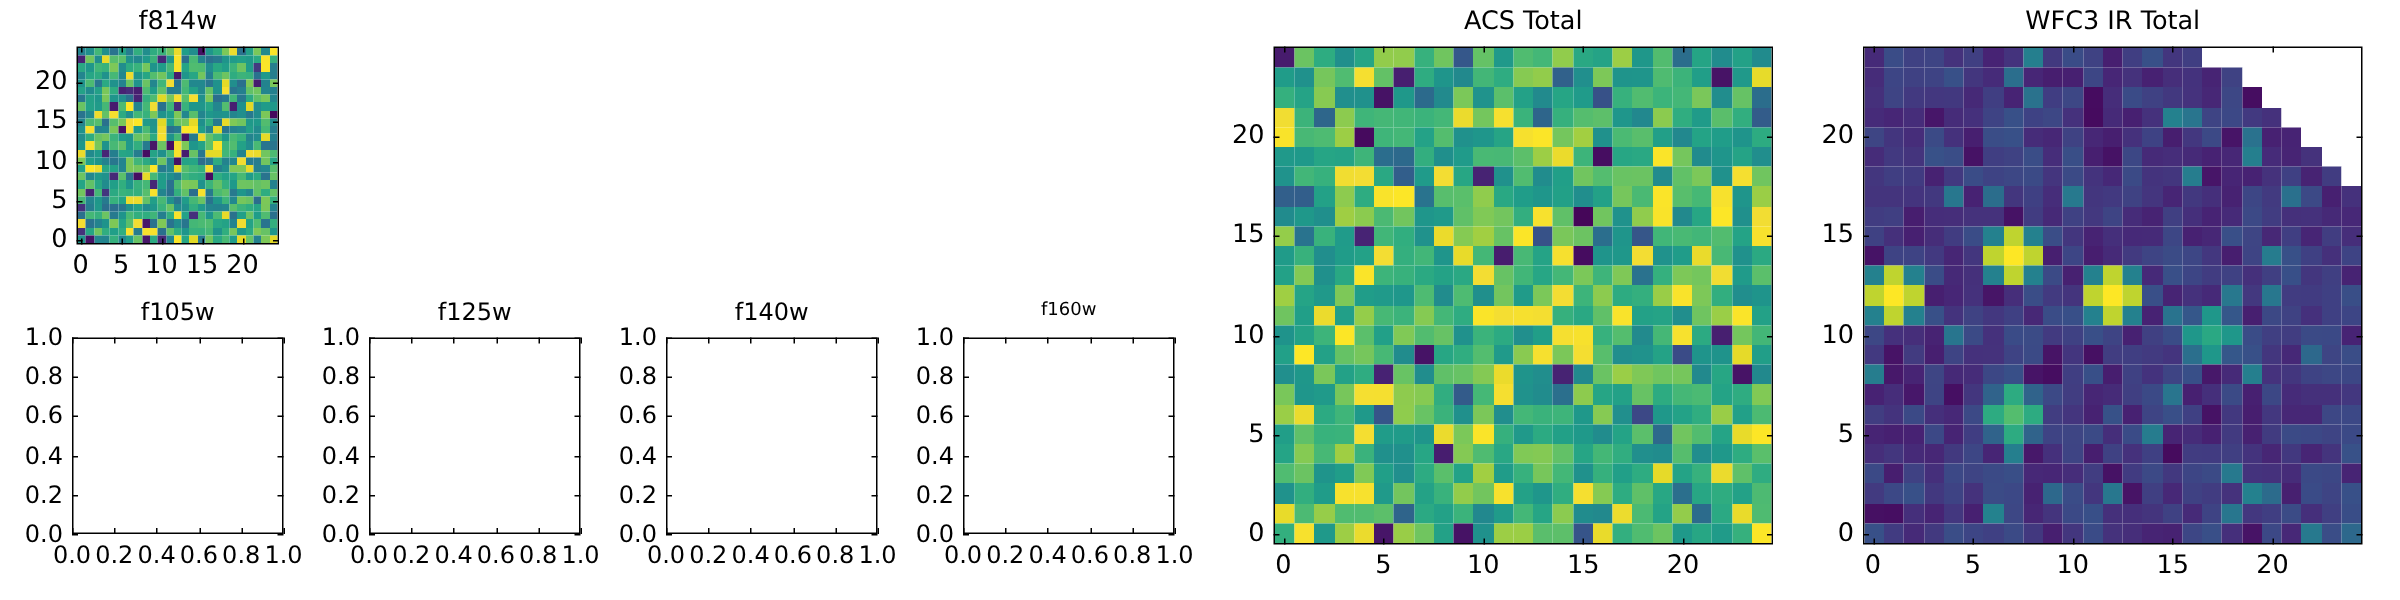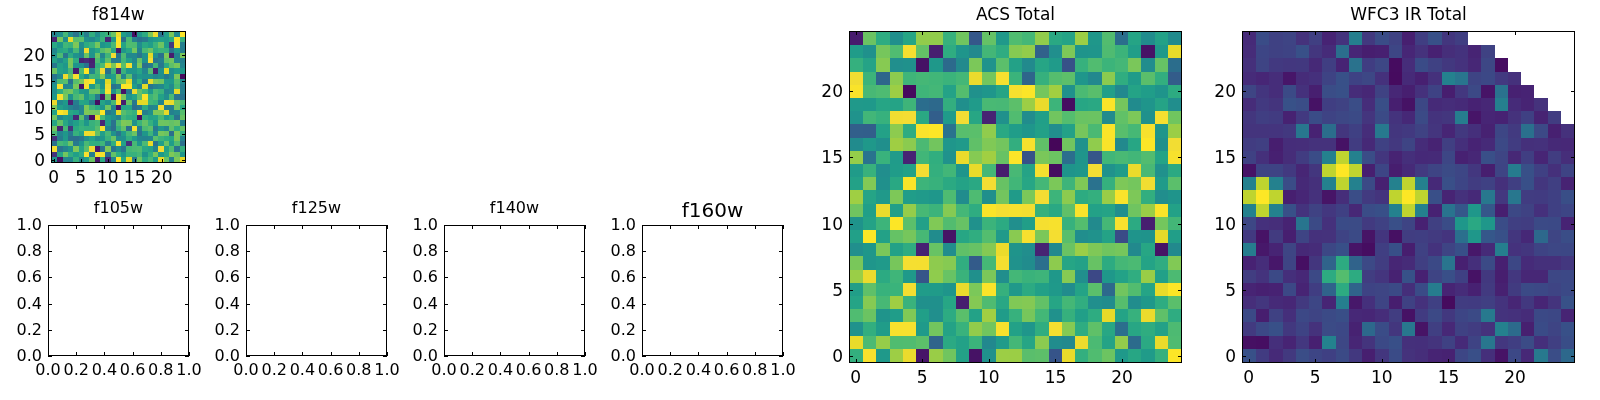--- a/index.html
+++ b/index.html
@@ -852,21 +852,21 @@
       <div class="tick y" style="top: 52.4px; left: 137px;"></div>
       <div class="ticklabel y" style="top: 52.4px; right: 147px; font-size: 16px;">0.6</div>
       <div class="tick y" style="top: 26.2px; left: 0px;"></div>
       <div class="tick y" style="top: 26.2px; left: 137px;"></div>
       <div class="ticklabel y" style="top: 26.2px; right: 147px; font-size: 16px;">0.8</div>
       <div class="tick y" style="top: 0px; left: 0px;"></div>
       <div class="tick y" style="top: 0px; left: 137px;"></div>
       <div class="ticklabel y" style="top: 0px; right: 147px; font-size: 16px;">1.0</div>
     </div>
     <div class="axes" style="left: 642px; top: 225px; width: 141px; height: 131px;">
-      <div class="title small" style="top: -25px; font-size: 20px;">f160w</div>
+      <div class="title small" style="top: -25px; font-size: 12px;">f160w</div>
       <div class="frame"></div>
       <div class="tick x" style="left: 0px; top: 127px;"></div>
       <div class="tick x" style="left: 0px; top: 0px;"></div>
       <div class="ticklabel x" style="left: 0px; top: 137px; font-size: 16px;">0.0</div>
       <div class="tick x" style="left: 28.2px; top: 127px;"></div>
       <div class="tick x" style="left: 28.2px; top: 0px;"></div>
       <div class="ticklabel x" style="left: 28.2px; top: 137px; font-size: 16px;">0.2</div>
       <div class="tick x" style="left: 56.4px; top: 127px;"></div>
       <div class="tick x" style="left: 56.4px; top: 0px;"></div>
       <div class="ticklabel x" style="left: 56.4px; top: 137px; font-size: 16px;">0.4</div>

